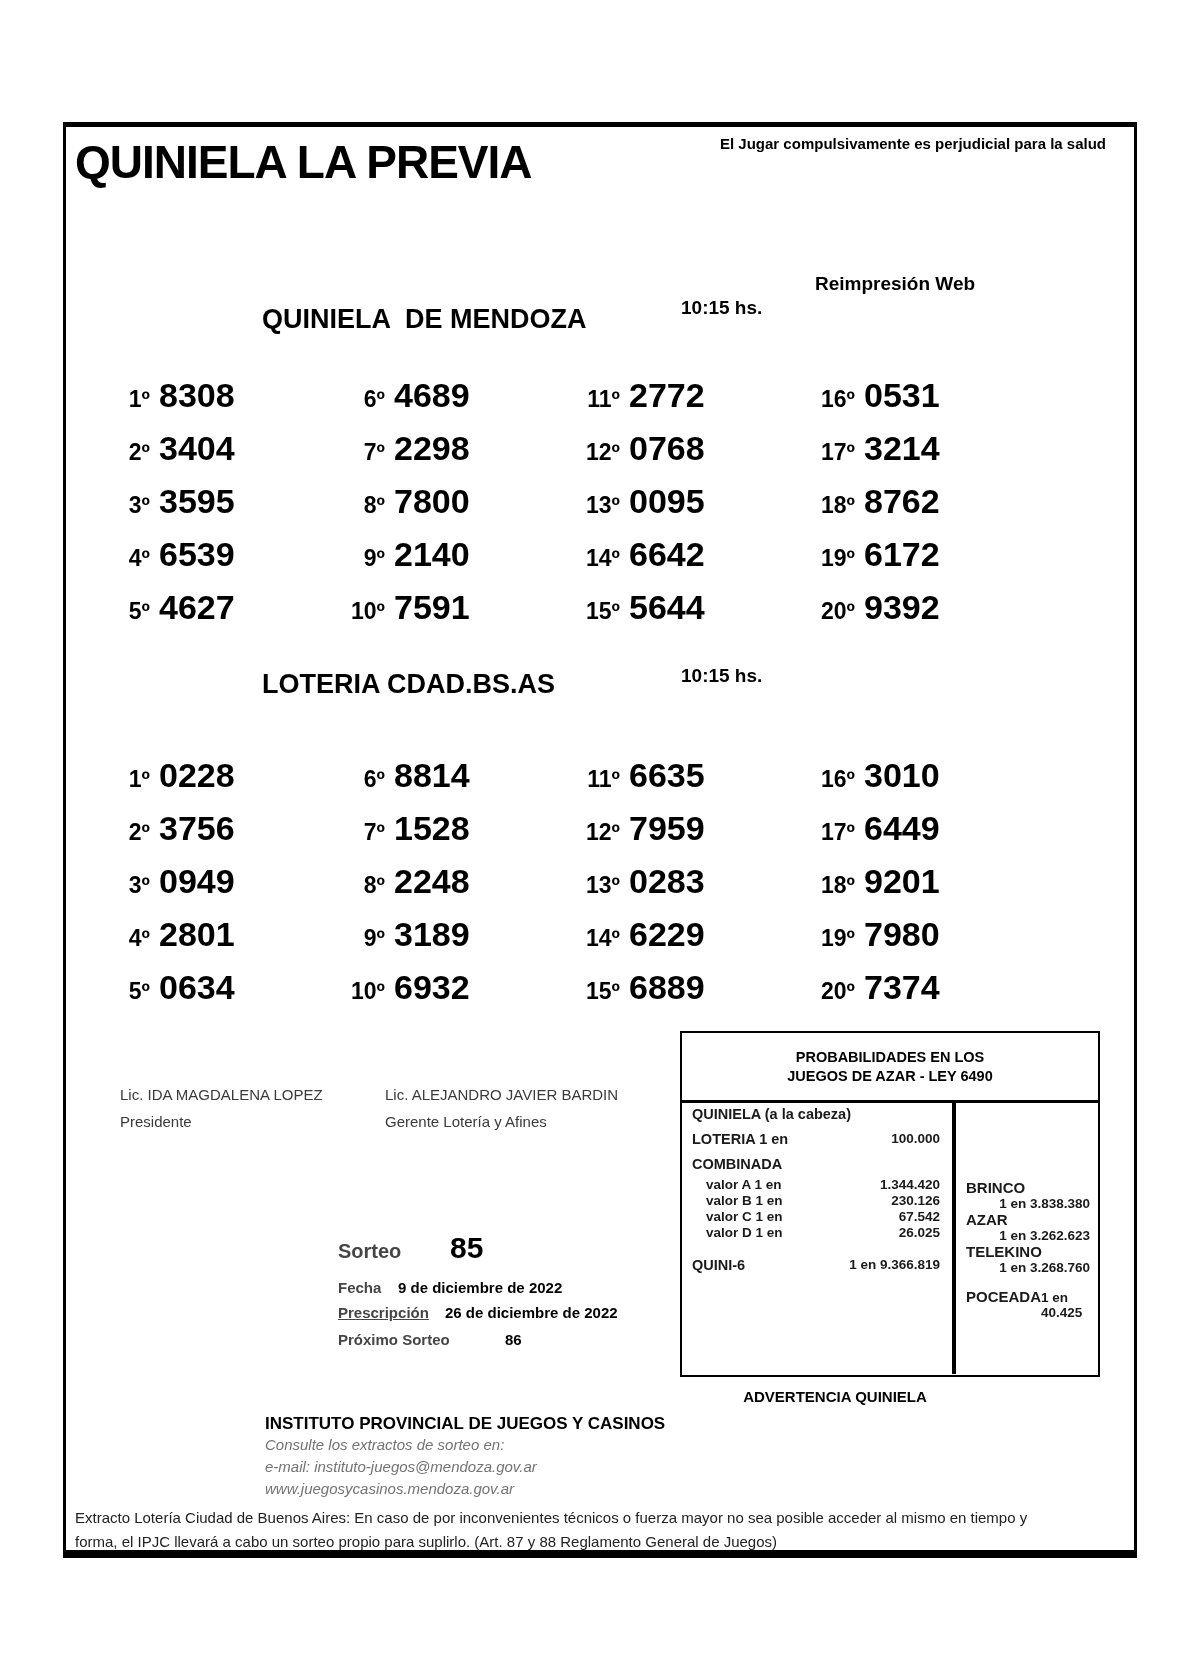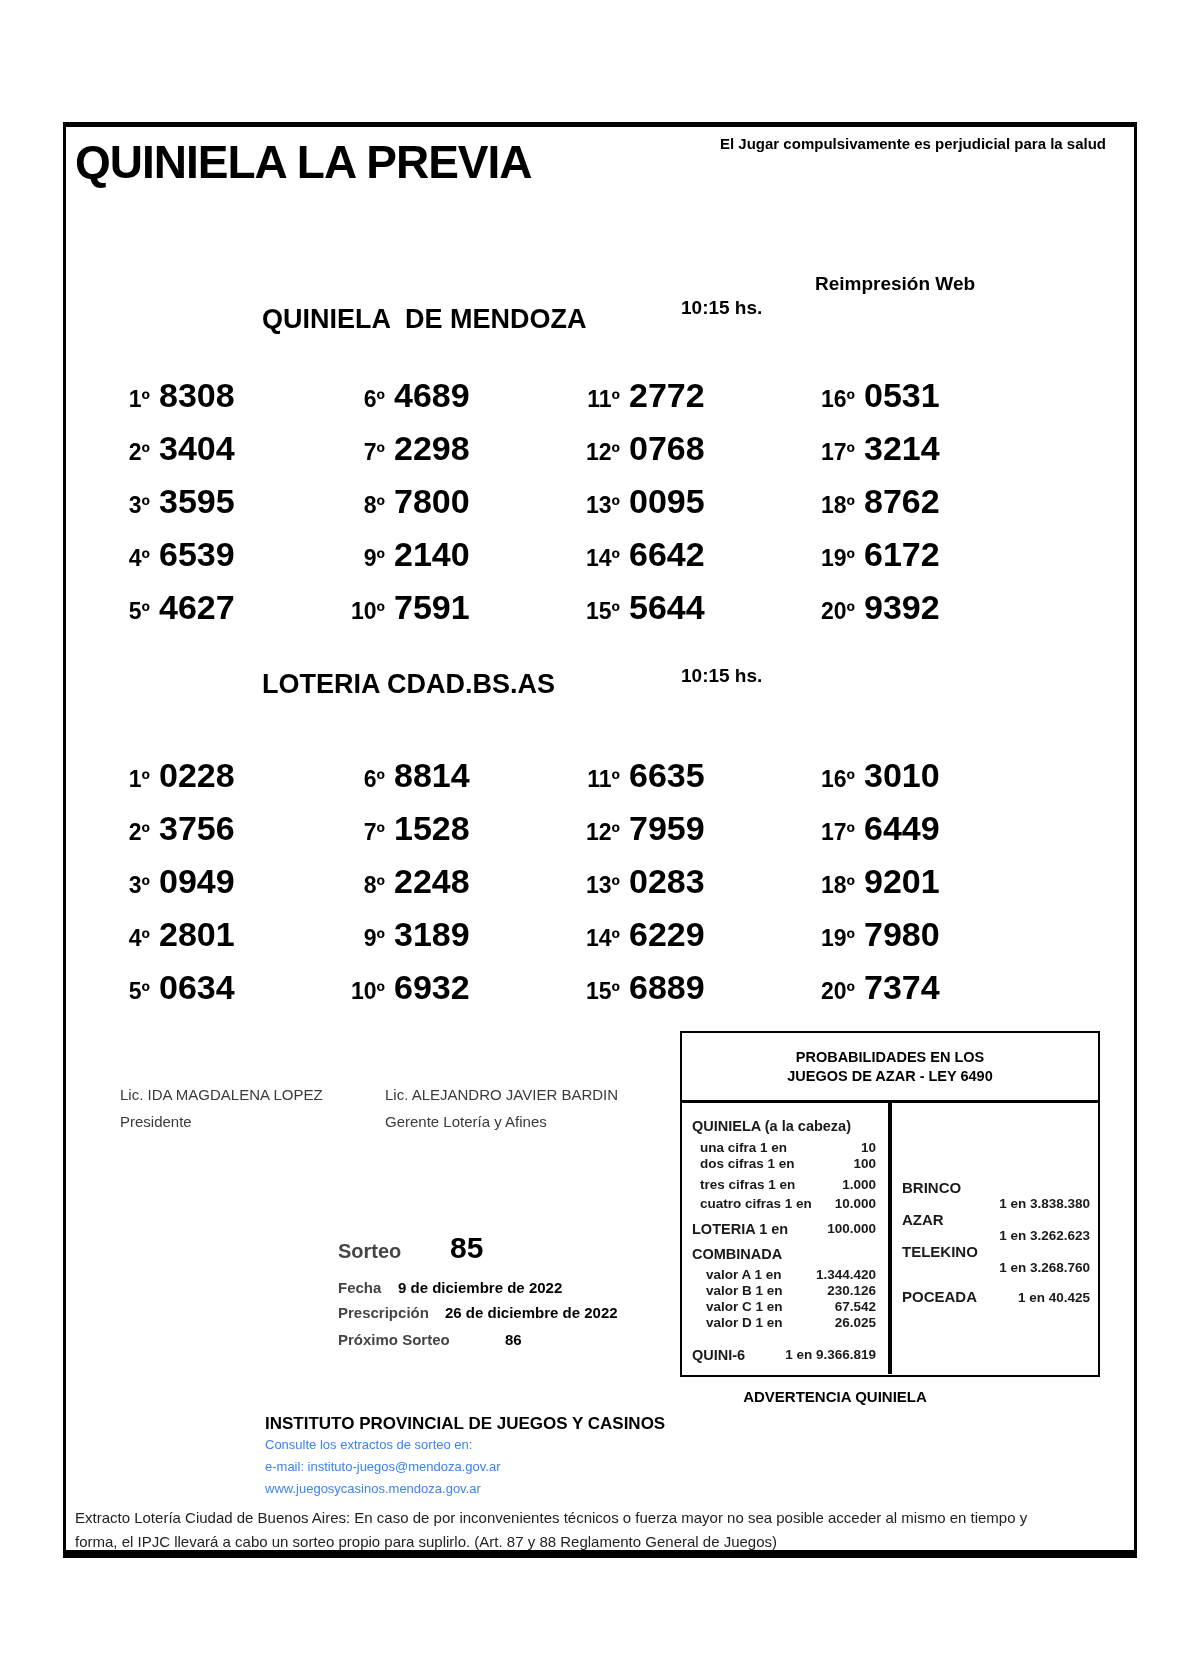--- a/index.html
+++ b/index.html
@@ -27,22 +27,22 @@
   .official .o-name{line-height:18px;}
   .official .o-role{margin-top:9px;line-height:18px;}
 
   
   .prob{left:614px;top:904px;width:420px;height:346px;box-sizing:border-box;
         border:2px solid #000;background:#fff;}
   .prob-head{height:70px;box-sizing:border-box;border-bottom:3px solid #000;
              display:flex;flex-direction:column;justify-content:center;align-items:center;}
   .prob-head div{font-size:14.5px;font-weight:700;line-height:19px;}
   .prob-body{display:flex;height:271px;}
-  .prob-left{box-sizing:border-box;width:210px;border-right:4px solid #000;
-             padding:15px 12px 0 10px;font-size:13.5px;font-weight:700;color:#1a1a1a;}
+  .prob-left{box-sizing:border-box;width:274px;border-right:4px solid #000;
+             padding:3px 12px 0 10px;font-size:13.5px;font-weight:700;color:#1a1a1a;}
   .p-hdr{font-size:14.5px;line-height:16px;}
   .p-row{display:flex;justify-content:space-between;line-height:16px;}
   .p-row .p-lab{padding-left:8px;}
   .p-rows .p-row:nth-child(1){margin-top:6px;}
   .p-rows .p-row:nth-child(3){margin-top:5px;}
   .p-rows .p-row:nth-child(4){margin-top:3px;}
   .p-loteria{margin-top:9px;}
   .p-loteria .p-lab{padding-left:0;font-size:14.5px;}
   .p-comb{margin-top:9px;}
   .p-vals .p-row{margin-top:0;}
@@ -63,21 +63,21 @@
   .dval{font-weight:700;color:#000;font-size:15px;}
   .sorteo-lab{font-size:20px;font-weight:700;color:#454545;width:112px;flex:none;}
   .sorteo-num{font-size:30px;font-weight:700;}
 
   .adv-title{left:639px;top:1261px;width:260px;text-align:center;font-size:15px;font-weight:700;}
   .adv-lines{left:639px;top:1284px;width:340px;font-size:15px;color:#222;}
   .adv-lines div{line-height:23.5px;}
 
   .inst{left:199px;top:1287px;}
   .inst-name{font-size:17px;font-weight:700;line-height:20px;}
-  .inst-line{font-size:13px;color:#3b82f6;line-height:22px;}
+  .inst-line{font-size:15px;color:#737373;line-height:22px;font-style:italic;}
   .inst-line:first-of-type{margin-top:4px;}
 
   .footer{left:9px;top:1379px;width:1056px;font-size:15px;color:#222;line-height:24px;}
 </style>
 </head>
 <body>
 
 <div class="page">
   <div class="doc">
 
@@ -270,39 +270,20 @@
       </div></div>
 
     <div class="abs prob">
       <div class="prob-head">
         <div>PROBABILIDADES EN LOS</div>
         <div>JUEGOS DE AZAR - LEY 6490</div>
       </div>
       <div class="prob-body">
         <div class="prob-left">
           <div class="p-hdr">QUINIELA (a la cabeza)</div>
-          <div class="p-rows">
-
-          <div class="p-row">
-              <span class="p-lab">una cifra  1 en</span>
-              <span class="p-val">10</span>
-            </div>
-              <div class="p-row">
-              <span class="p-lab">dos cifras 1 en</span>
-              <span class="p-val">100</span>
-            </div>
-              <div class="p-row">
-              <span class="p-lab">tres cifras 1 en</span>
-              <span class="p-val">1.000</span>
-            </div>
-              <div class="p-row">
-              <span class="p-lab">cuatro cifras 1 en</span>
-              <span class="p-val">10.000</span>
-            </div>
-            </div>
           <div class="p-row p-loteria">
             <span class="p-lab">LOTERIA  1 en</span>
             <span class="p-val">100.000</span>
           </div>
           <div class="p-hdr p-comb">COMBINADA</div>
           <div class="p-vals">
 
           <div class="p-row">
               <span class="p-lab">valor A 1 en</span>
               <span class="p-val">1.344.420</span>
@@ -351,21 +332,21 @@
 
     <div class="abs dline" style="left:272px;top:1104px;">
       <span class="sorteo-lab">Sorteo</span>
       <span class="sorteo-num">85</span>
     </div>
     <div class="abs dline" style="left:272px;top:1152px;">
       <span class="dlab" style="width:60px;">Fecha</span>
       <span class="dval">9 de diciembre de 2022</span>
     </div>
     <div class="abs dline" style="left:272px;top:1177px;">
-      <span class="dlab" style="width:107px;">Prescripción</span>
+      <span class="dlab" style="width:107px;text-decoration:underline;">Prescripción</span>
       <span class="dval">26 de diciembre de 2022</span>
     </div>
     <div class="abs dline" style="left:272px;top:1204px;">
       <span class="dlab" style="width:167px;">Próximo Sorteo</span>
       <span class="dval">86</span>
     </div>
 
     <div class="abs adv-title">ADVERTENCIA QUINIELA</div>
     <div class="abs adv-lines">
 

